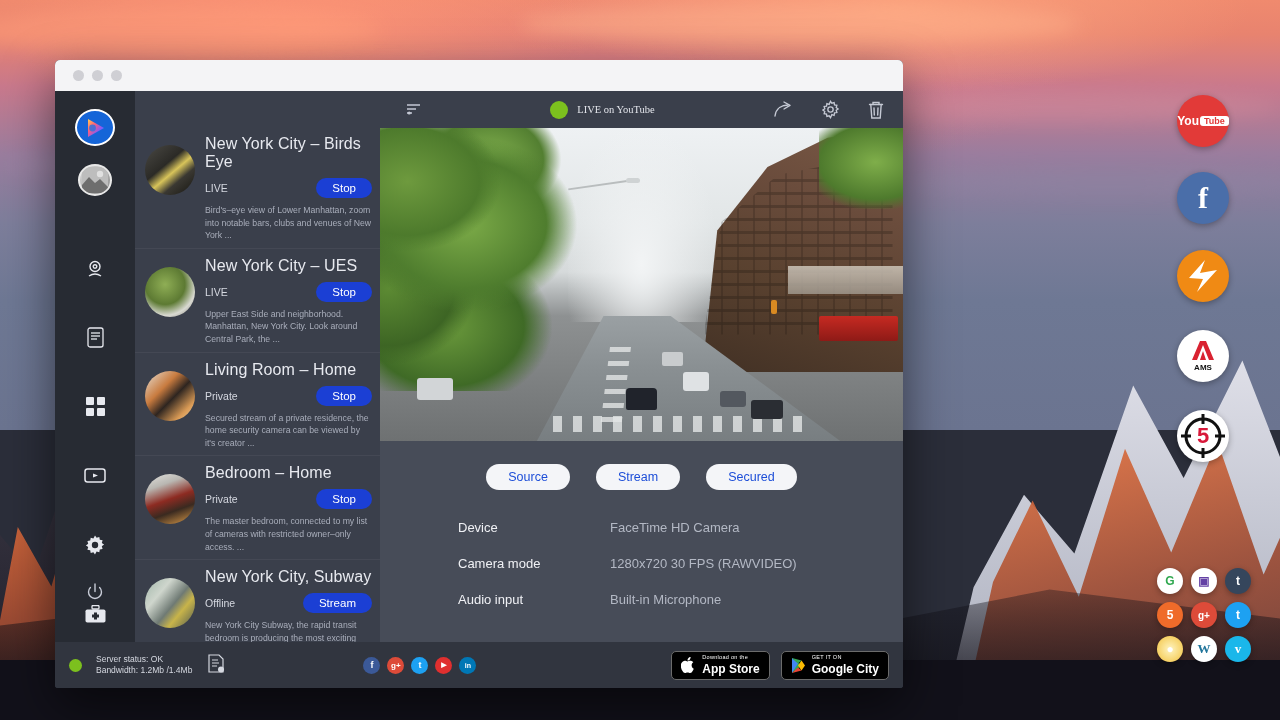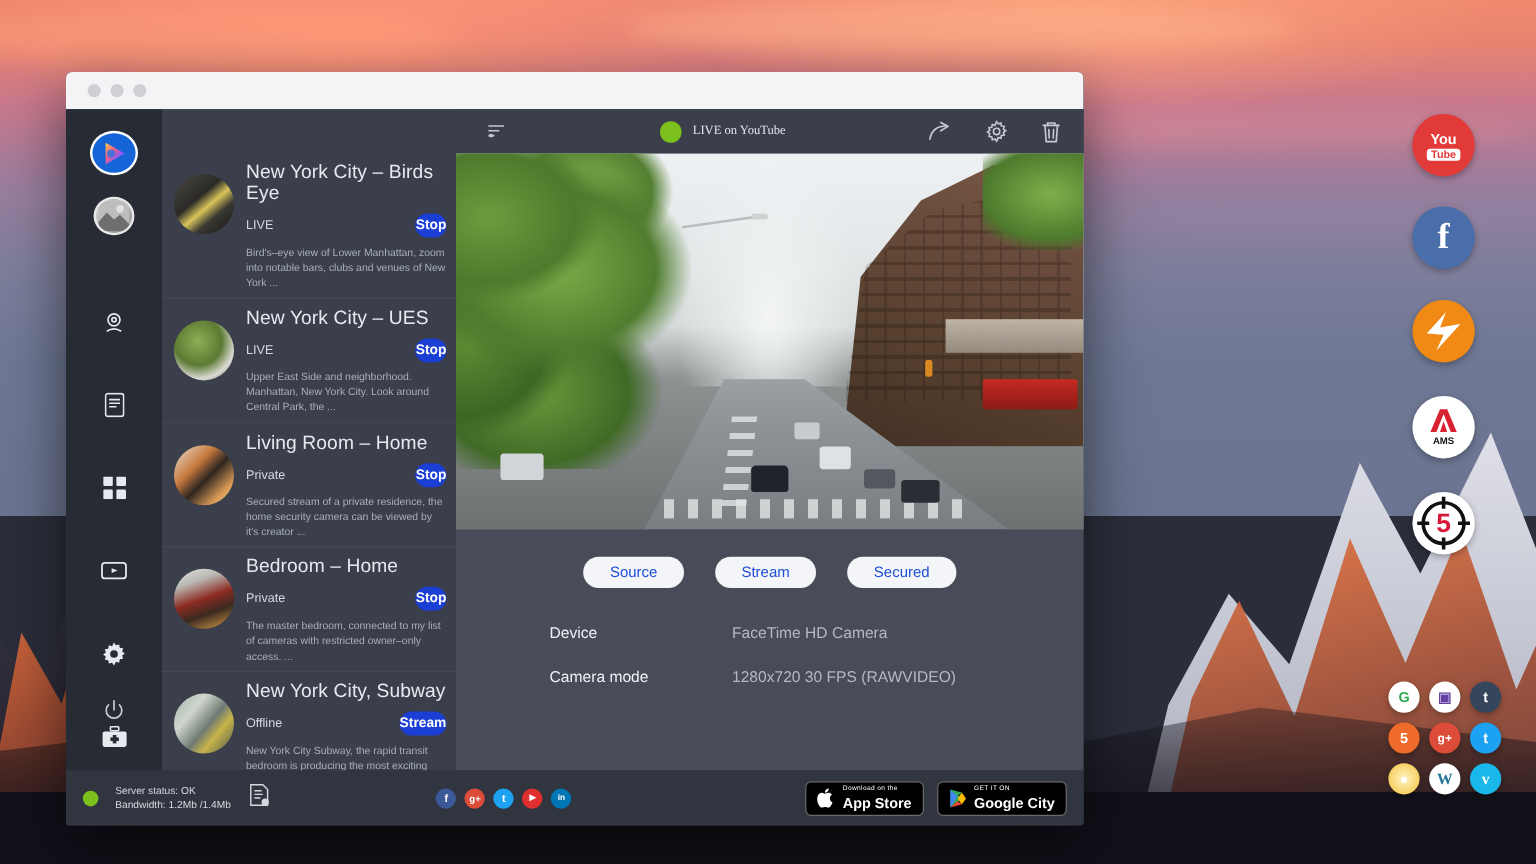--- a/index.html
+++ b/index.html
@@ -87,21 +87,21 @@
   .cam-thumb {
     width: 50px; height: 50px; border-radius: 50%; flex: 0 0 50px;
     margin-top: 12px; overflow: hidden; position: relative;
   }
   .cam-main { flex: 1; min-width: 0; padding-top: 2px; }
   .cam-title { color: #e7e9ef; font-size: 16px; margin-bottom: 7px; letter-spacing: .1px; }
   .cam-line2 { display: flex; align-items: center; justify-content: space-between; margin-bottom: 6px; }
   .cam-state { color: #d5d8e0; font-size: 10.5px; }
   .cam-btn {
     background: #1b3fd4; color: #fff; border: none; border-radius: 11px;
-    font-size: 11.5px; font-weight: bold; padding: 4px 0; cursor: pointer;
+    font-size: 11.5px; font-weight: normal; padding: 4px 16px; cursor: pointer;
     font-family: "Liberation Sans", sans-serif;
   }
   .cam-desc { color: #a9aebb; font-size: 8.7px; line-height: 1.45; }
 
   #add-camera {
     display: flex; align-items: center; justify-content: center; gap: 10px;
     margin-top: 26px; cursor: pointer;
   }
   .plus-circle {
     width: 22px; height: 22px; border-radius: 50%; border: 1px solid #b9bdc8;
@@ -467,20 +467,24 @@
 
       <div id="info">
         <div class="info-row">
           <span class="info-key">Device</span>
           <span class="info-val">FaceTime HD Camera</span>
         </div>
         <div class="info-row">
           <span class="info-key">Camera mode</span>
           <span class="info-val">1280x720 30 FPS (RAWVIDEO)</span>
         </div>
+        <div class="info-row">
+          <span class="info-key">Audio input</span>
+          <span class="info-val">Built-in Microphone</span>
+        </div>
       </div>
     </div>
   </div>
 
   <div id="footer">
     <div class="fstat-dot"></div>
     <div class="fstat-text">
       <div>Server status: OK</div>
       <div>Bandwidth: 1.2Mb /1.4Mb</div>
     </div>
@@ -524,21 +528,21 @@
         </svg>
         <div class="store-txt">
           <span class="store-small">GET IT ON</span>
           <span class="store-big">Google City</span>
         </div>
       </div>
     </div>
   </div>
 </div>
 
-<div class="dicon big-icon" style="left:1177px;top:95px;background:#e23a38;flex-direction:column;gap:1px;">
+<div class="dicon big-icon" style="left:1177px;top:95px;background:#e23a38;flex-direction:row;gap:1px;">
   <span style="font-size:12px;font-weight:bold;">You</span>
   <span style="font-size:9px;font-weight:bold;background:#fff;color:#e23a38;padding:0 4px;border-radius:3px;">Tube</span>
 </div>
 
 <div class="dicon big-icon" style="left:1177px;top:172px;background:#4a6ea9;">
   <span style="font-size:30px;font-weight:bold;font-family:'Liberation Serif',serif;">f</span>
 </div>
 
 <div class="dicon big-icon" style="left:1177px;top:250px;background:#f08a14;overflow:hidden;">
   <svg width="40" height="40" viewBox="0 0 40 40">

